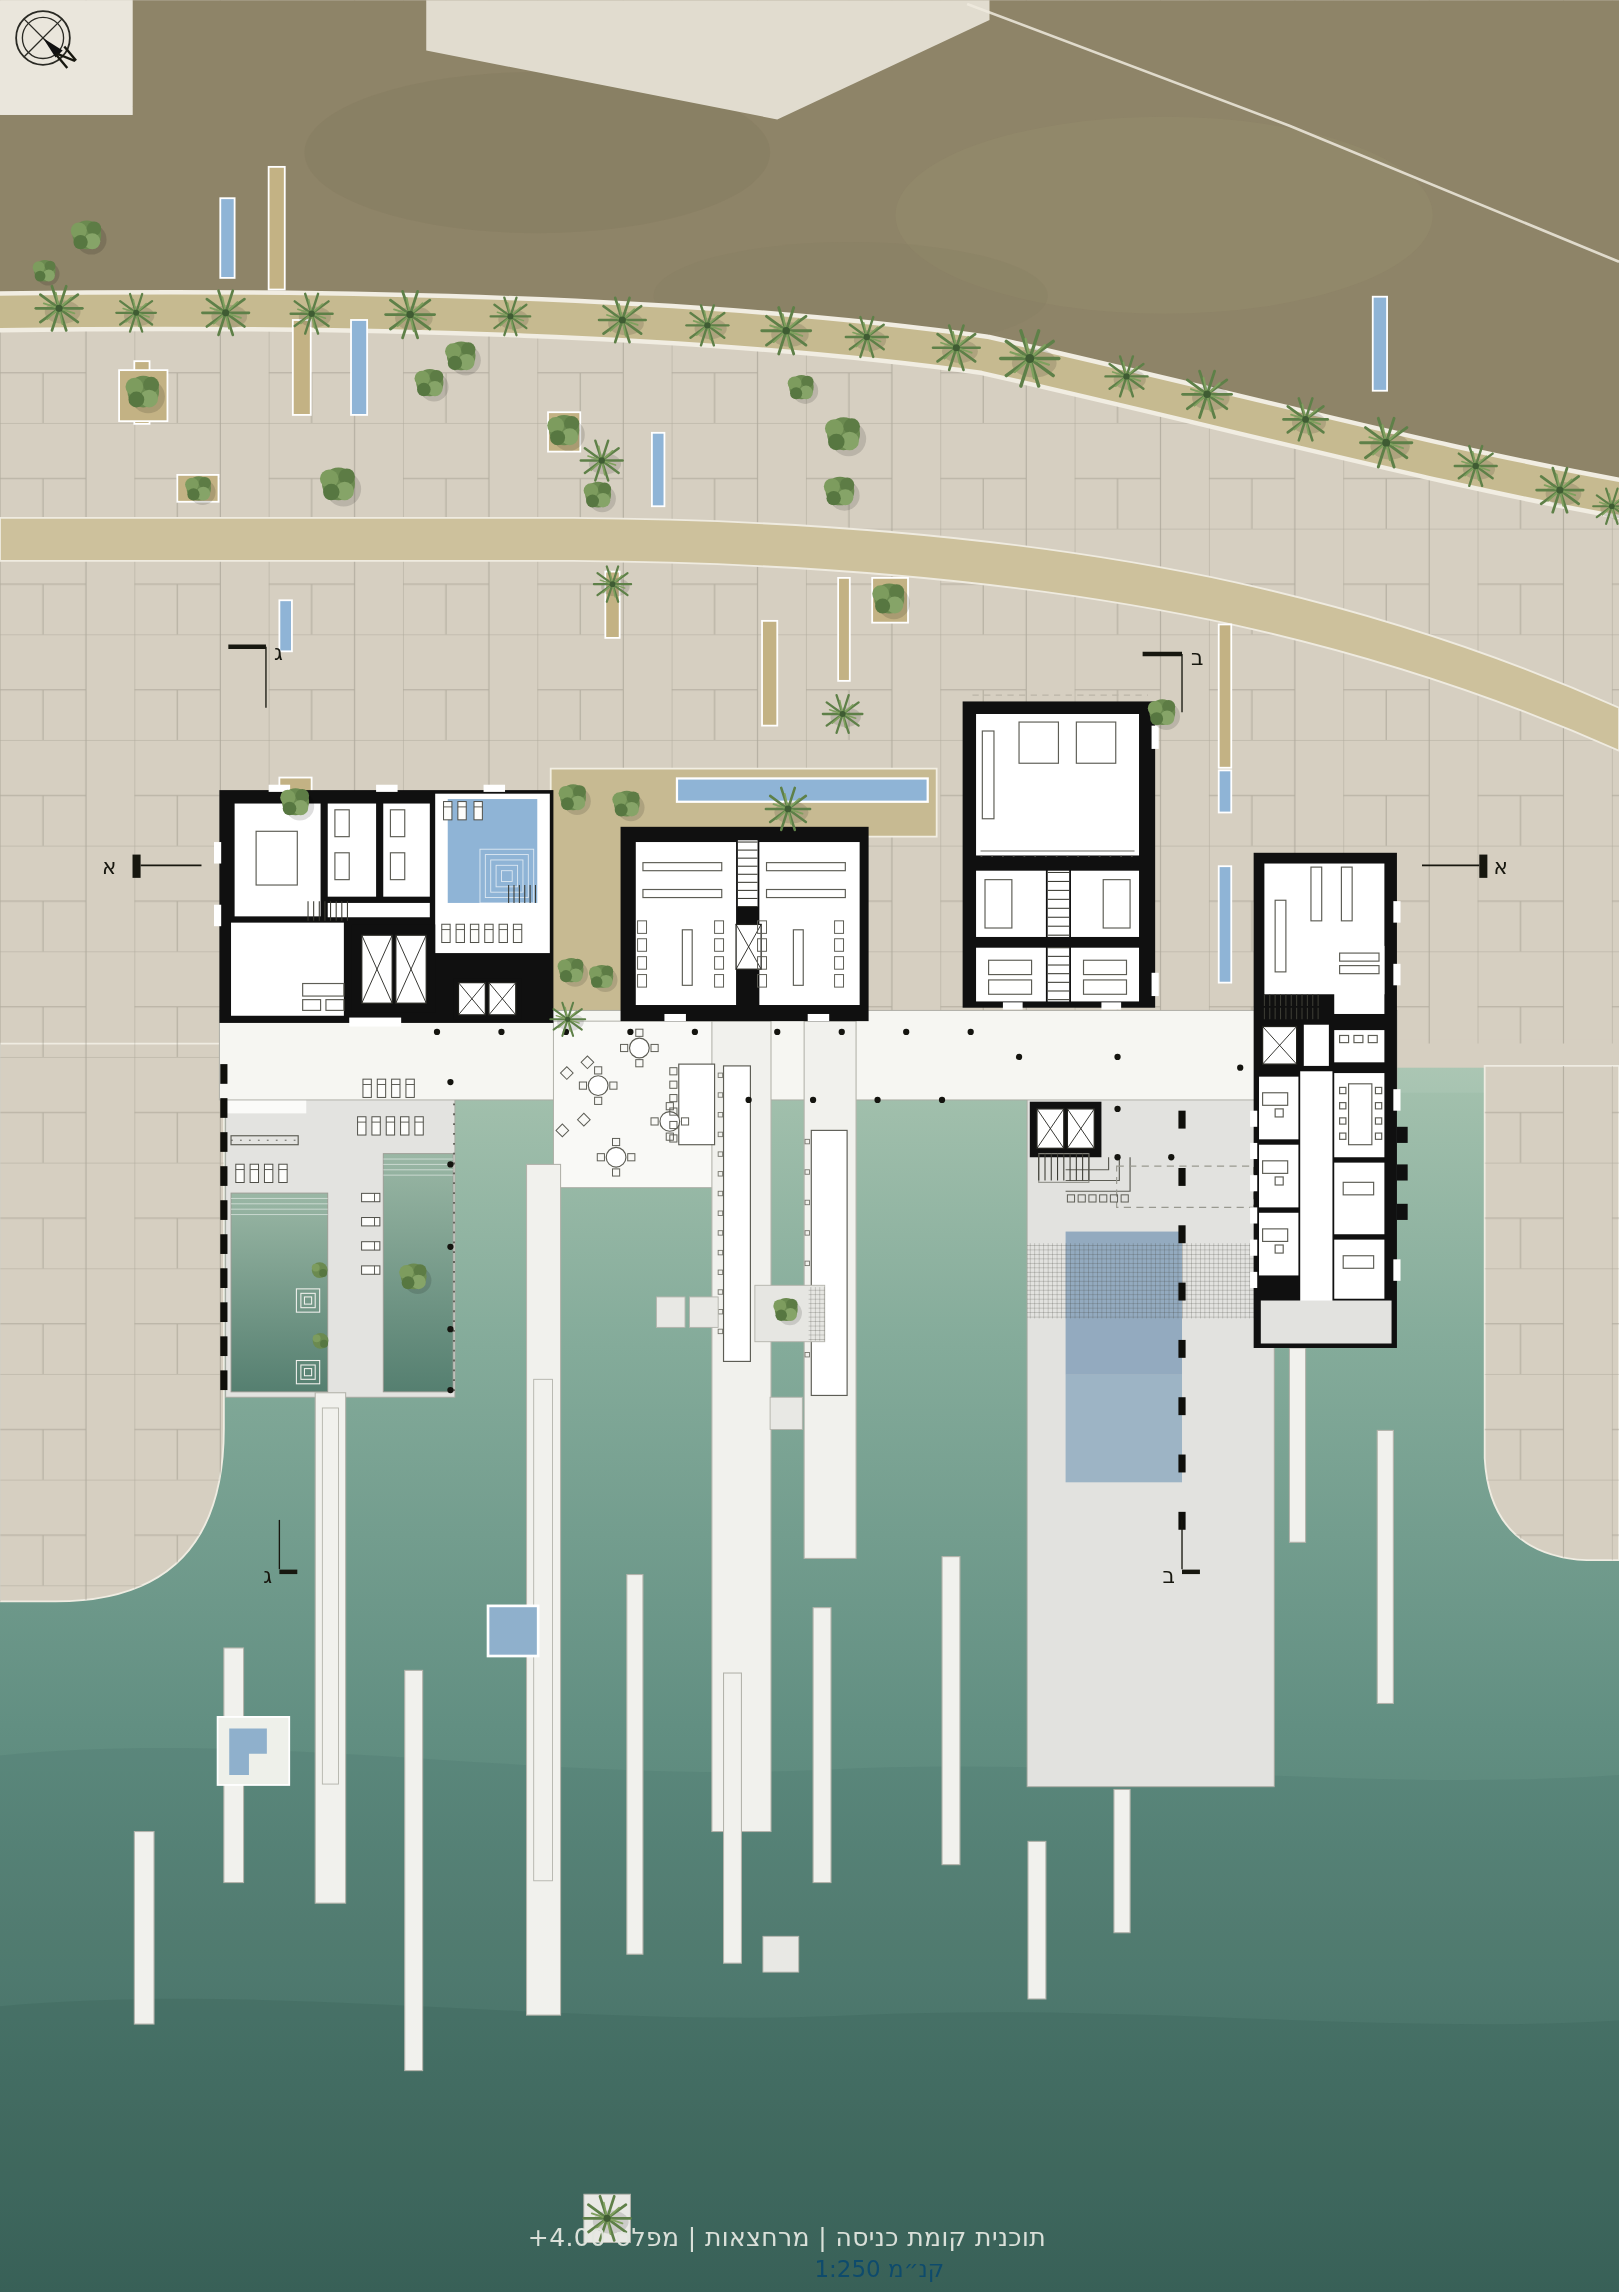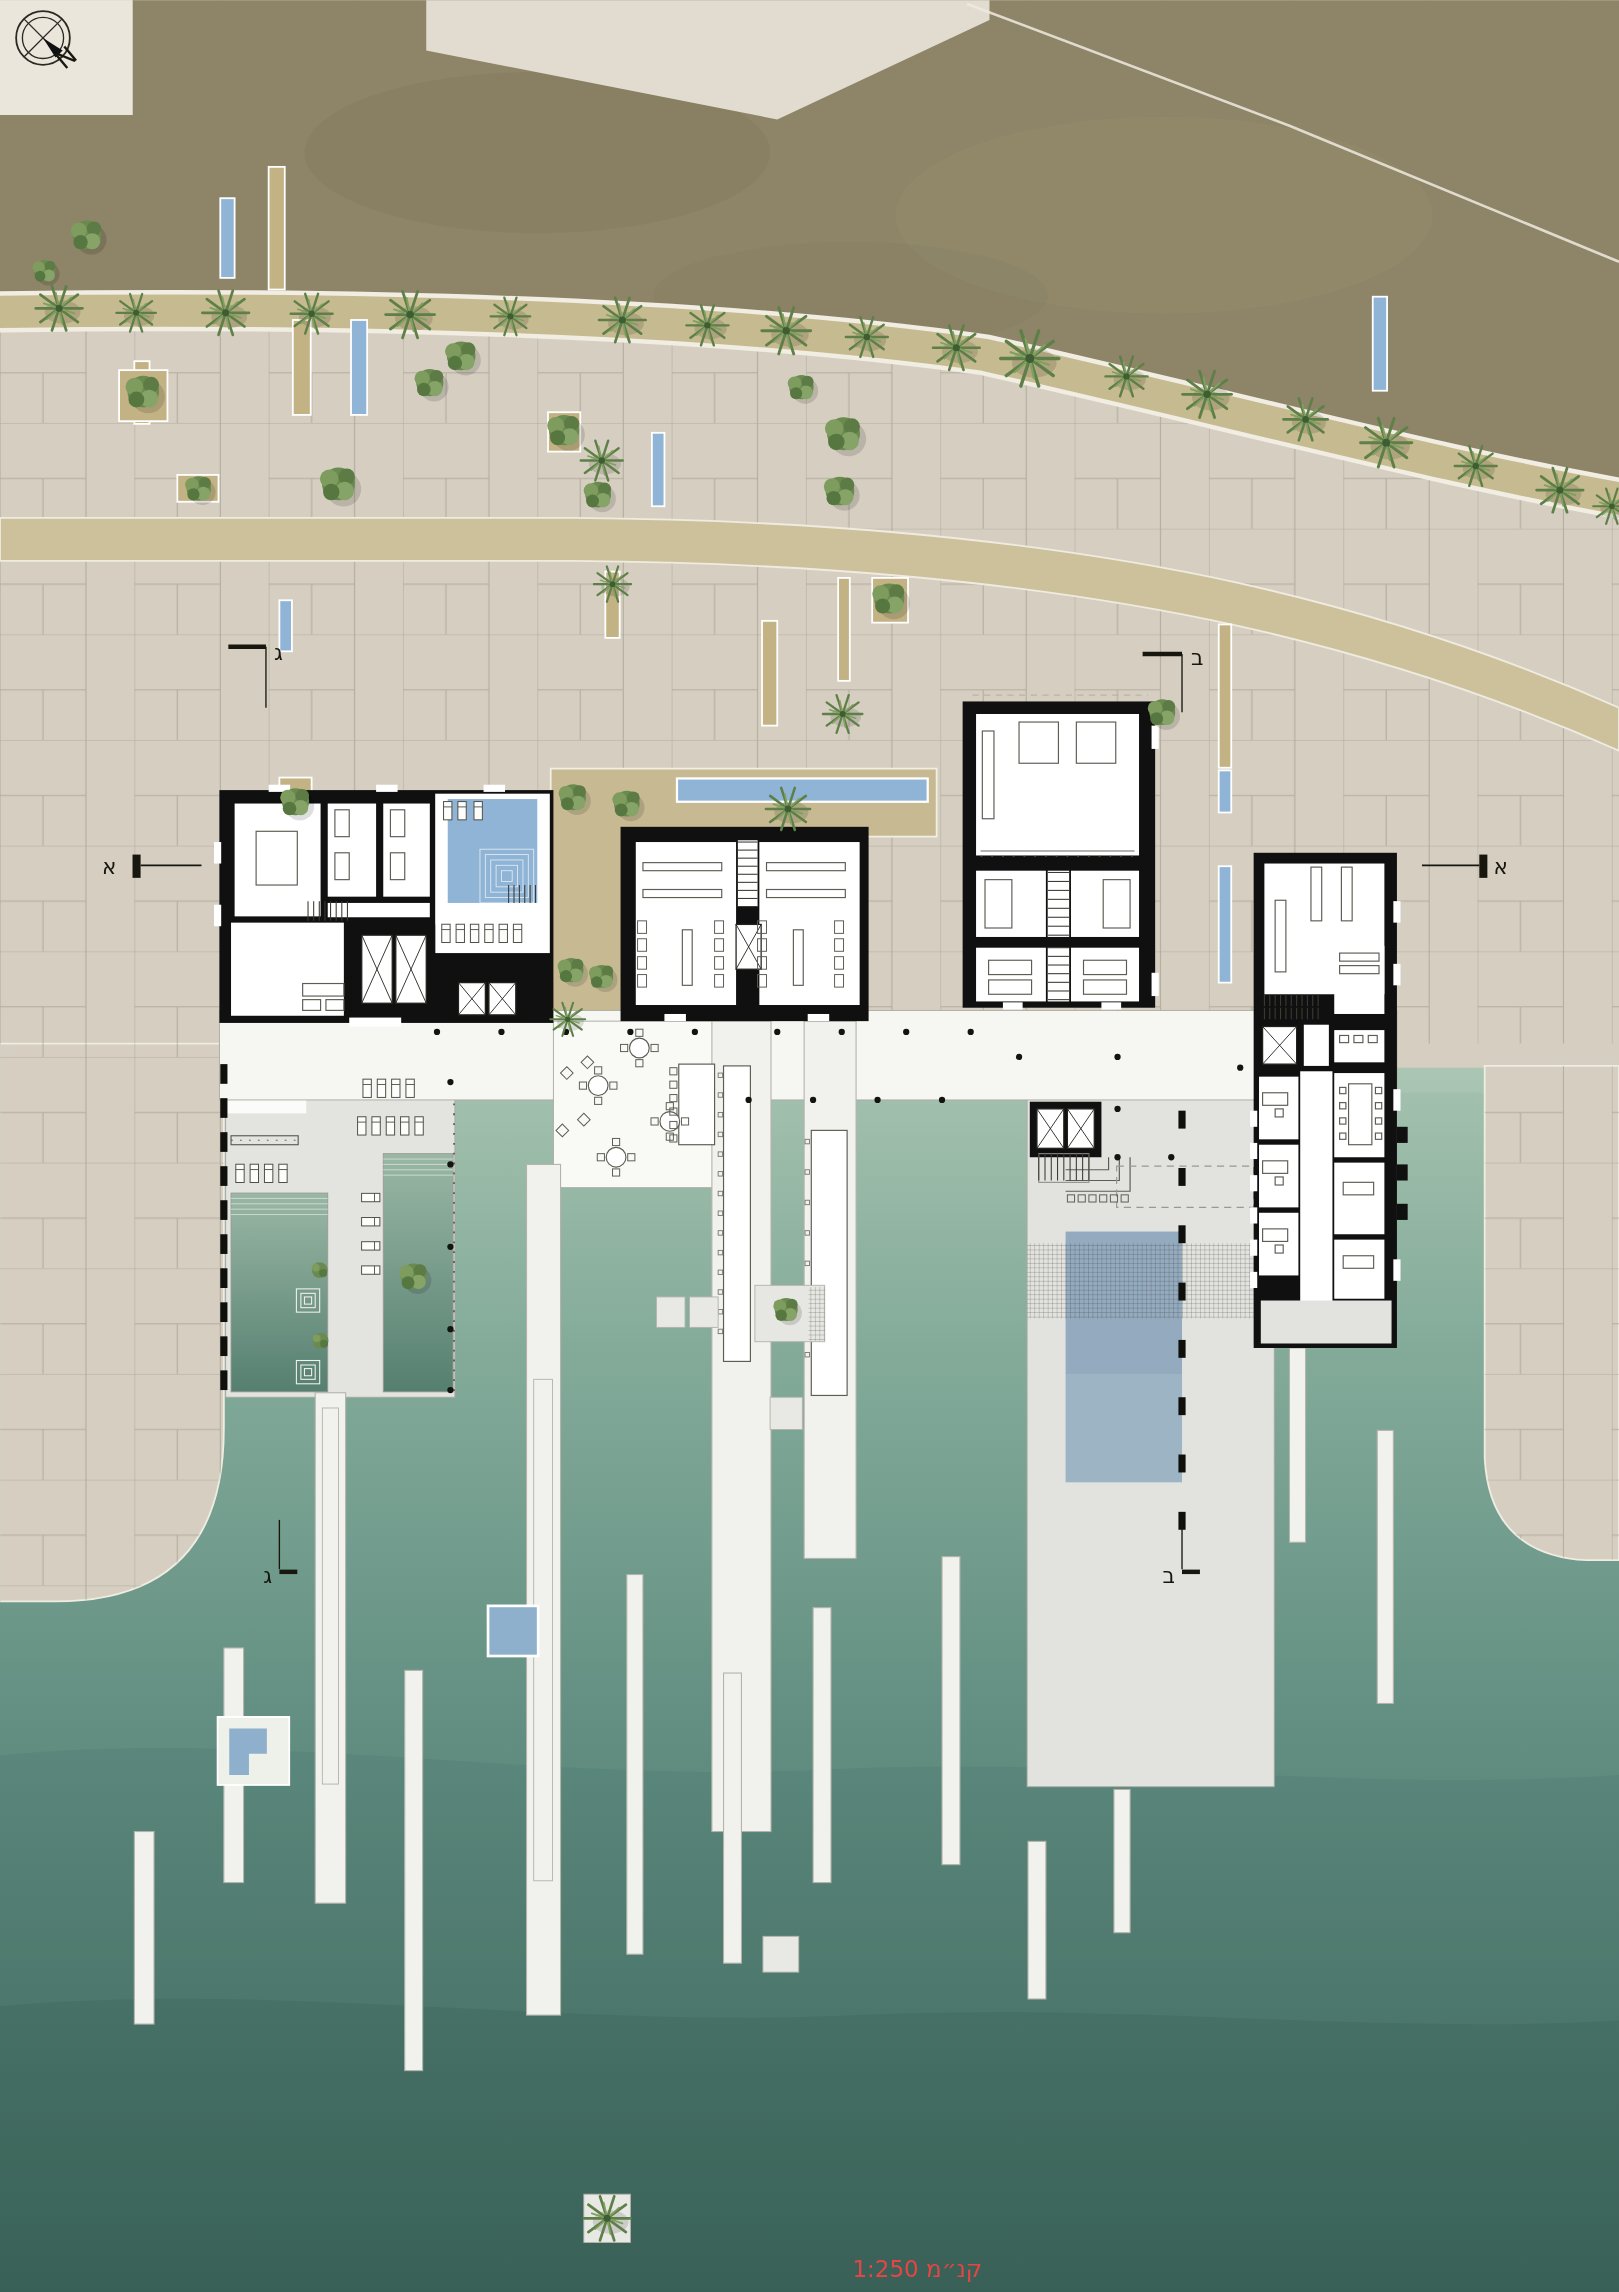--- a/index.html
+++ b/index.html
@@ -1,19 +1,19 @@
 <!DOCTYPE html>
 <html style="font-size:14.3px"><head>
 <meta charset="utf-8">
 <style>
   html,body{margin:0;padding:0;background:#ffffff}
   .stage{position:relative;width:1619px;height:2293px;overflow:hidden;font-family:"DejaVu Sans",sans-serif}
   .stage svg{position:absolute;left:0;top:0}
   .plan-title{position:absolute;top:2223px;right:573px;font:25px "DejaVu Sans",sans-serif;color:#e3e7e0;direction:rtl;letter-spacing:0.4px;opacity:.95;white-space:nowrap}
-  .plan-scale{position:absolute;top:2256px;right:637px;font:23px "DejaVu Sans",sans-serif;color:#ef4444;direction:rtl;opacity:.95;white-space:nowrap}
+  .plan-scale{position:absolute;top:2256px;right:675px;font:23px "DejaVu Sans",sans-serif;color:#0c4a6e;direction:rtl;opacity:.95;white-space:nowrap}
   .marker-text{font:24px "DejaVu Sans",sans-serif;fill:#17170f}
   .north-n{font:28px "DejaVu Sans",sans-serif;fill:#17170f}
   .furn{fill:none;stroke:#5d5d55;stroke-width:1.3}
   .furnw{fill:#ffffff;stroke:#5d5d55;stroke-width:1.3}
   .wht{fill:#ffffff}
   .tick{stroke:#55554d;stroke-width:1}
 </style>
 </head>
 <body>
 
@@ -756,18 +756,22 @@
   <g transform="translate(14,8)">
     <circle cx="34" cy="34" r="30" fill="none" stroke="#2a2a24" stroke-width="2"></circle>
     <circle cx="34" cy="34" r="23" fill="none" stroke="#2a2a24" stroke-width="1.5"></circle>
     <line x1="13" y1="13" x2="55" y2="55" stroke="#2a2a24" stroke-width="1.5"></line>
     <line x1="55" y1="13" x2="13" y2="55" stroke="#2a2a24" stroke-width="1.5"></line>
     <path d="M34,34 L56,48 L48,56 Z" fill="#111"></path>
     <text x="58" y="70" class="north-n" transform="rotate(-40 58 70)">N</text>
   </g>
 </svg>
 
+<div class="plan-title">
+  <span>תוכנית קומת כניסה | מרחצאות | מפלס</span>
+  <span dir="ltr">+4.00</span>
+</div>
 <div class="plan-scale">
   <span>קנ״מ</span>
   <span dir="ltr">1:250</span>
 </div>
 </div>
 
 
 </body></html>

